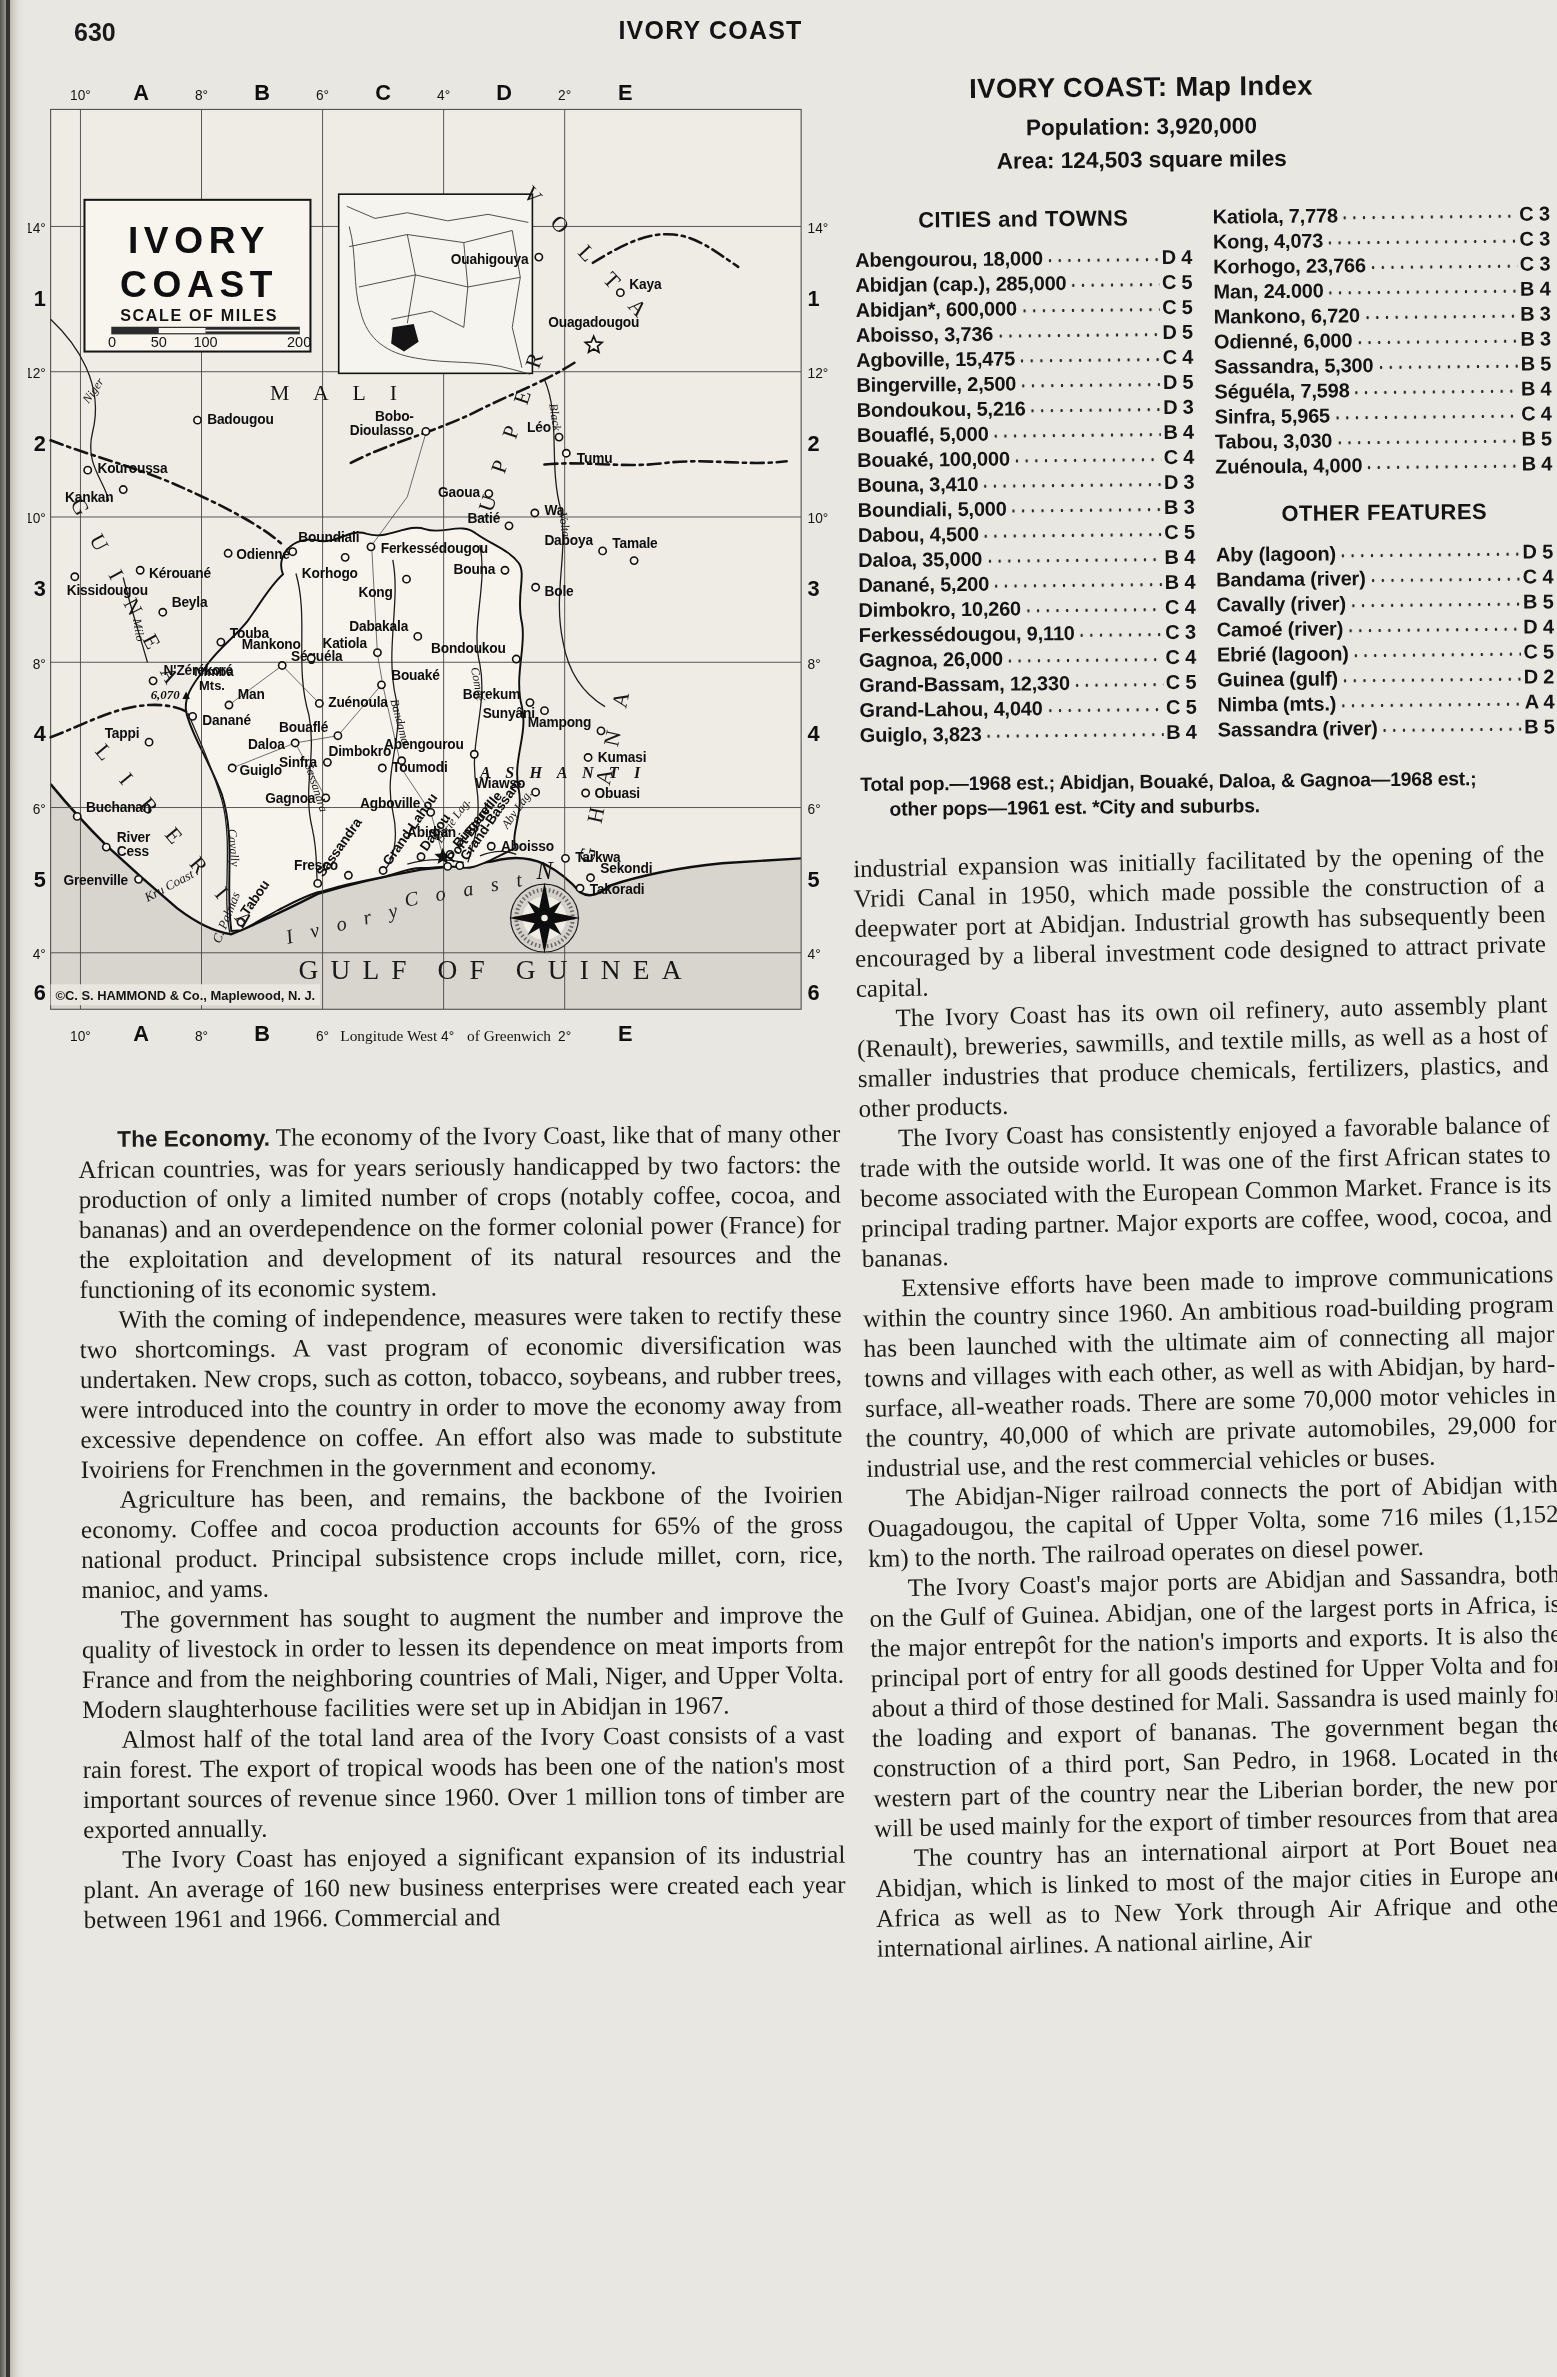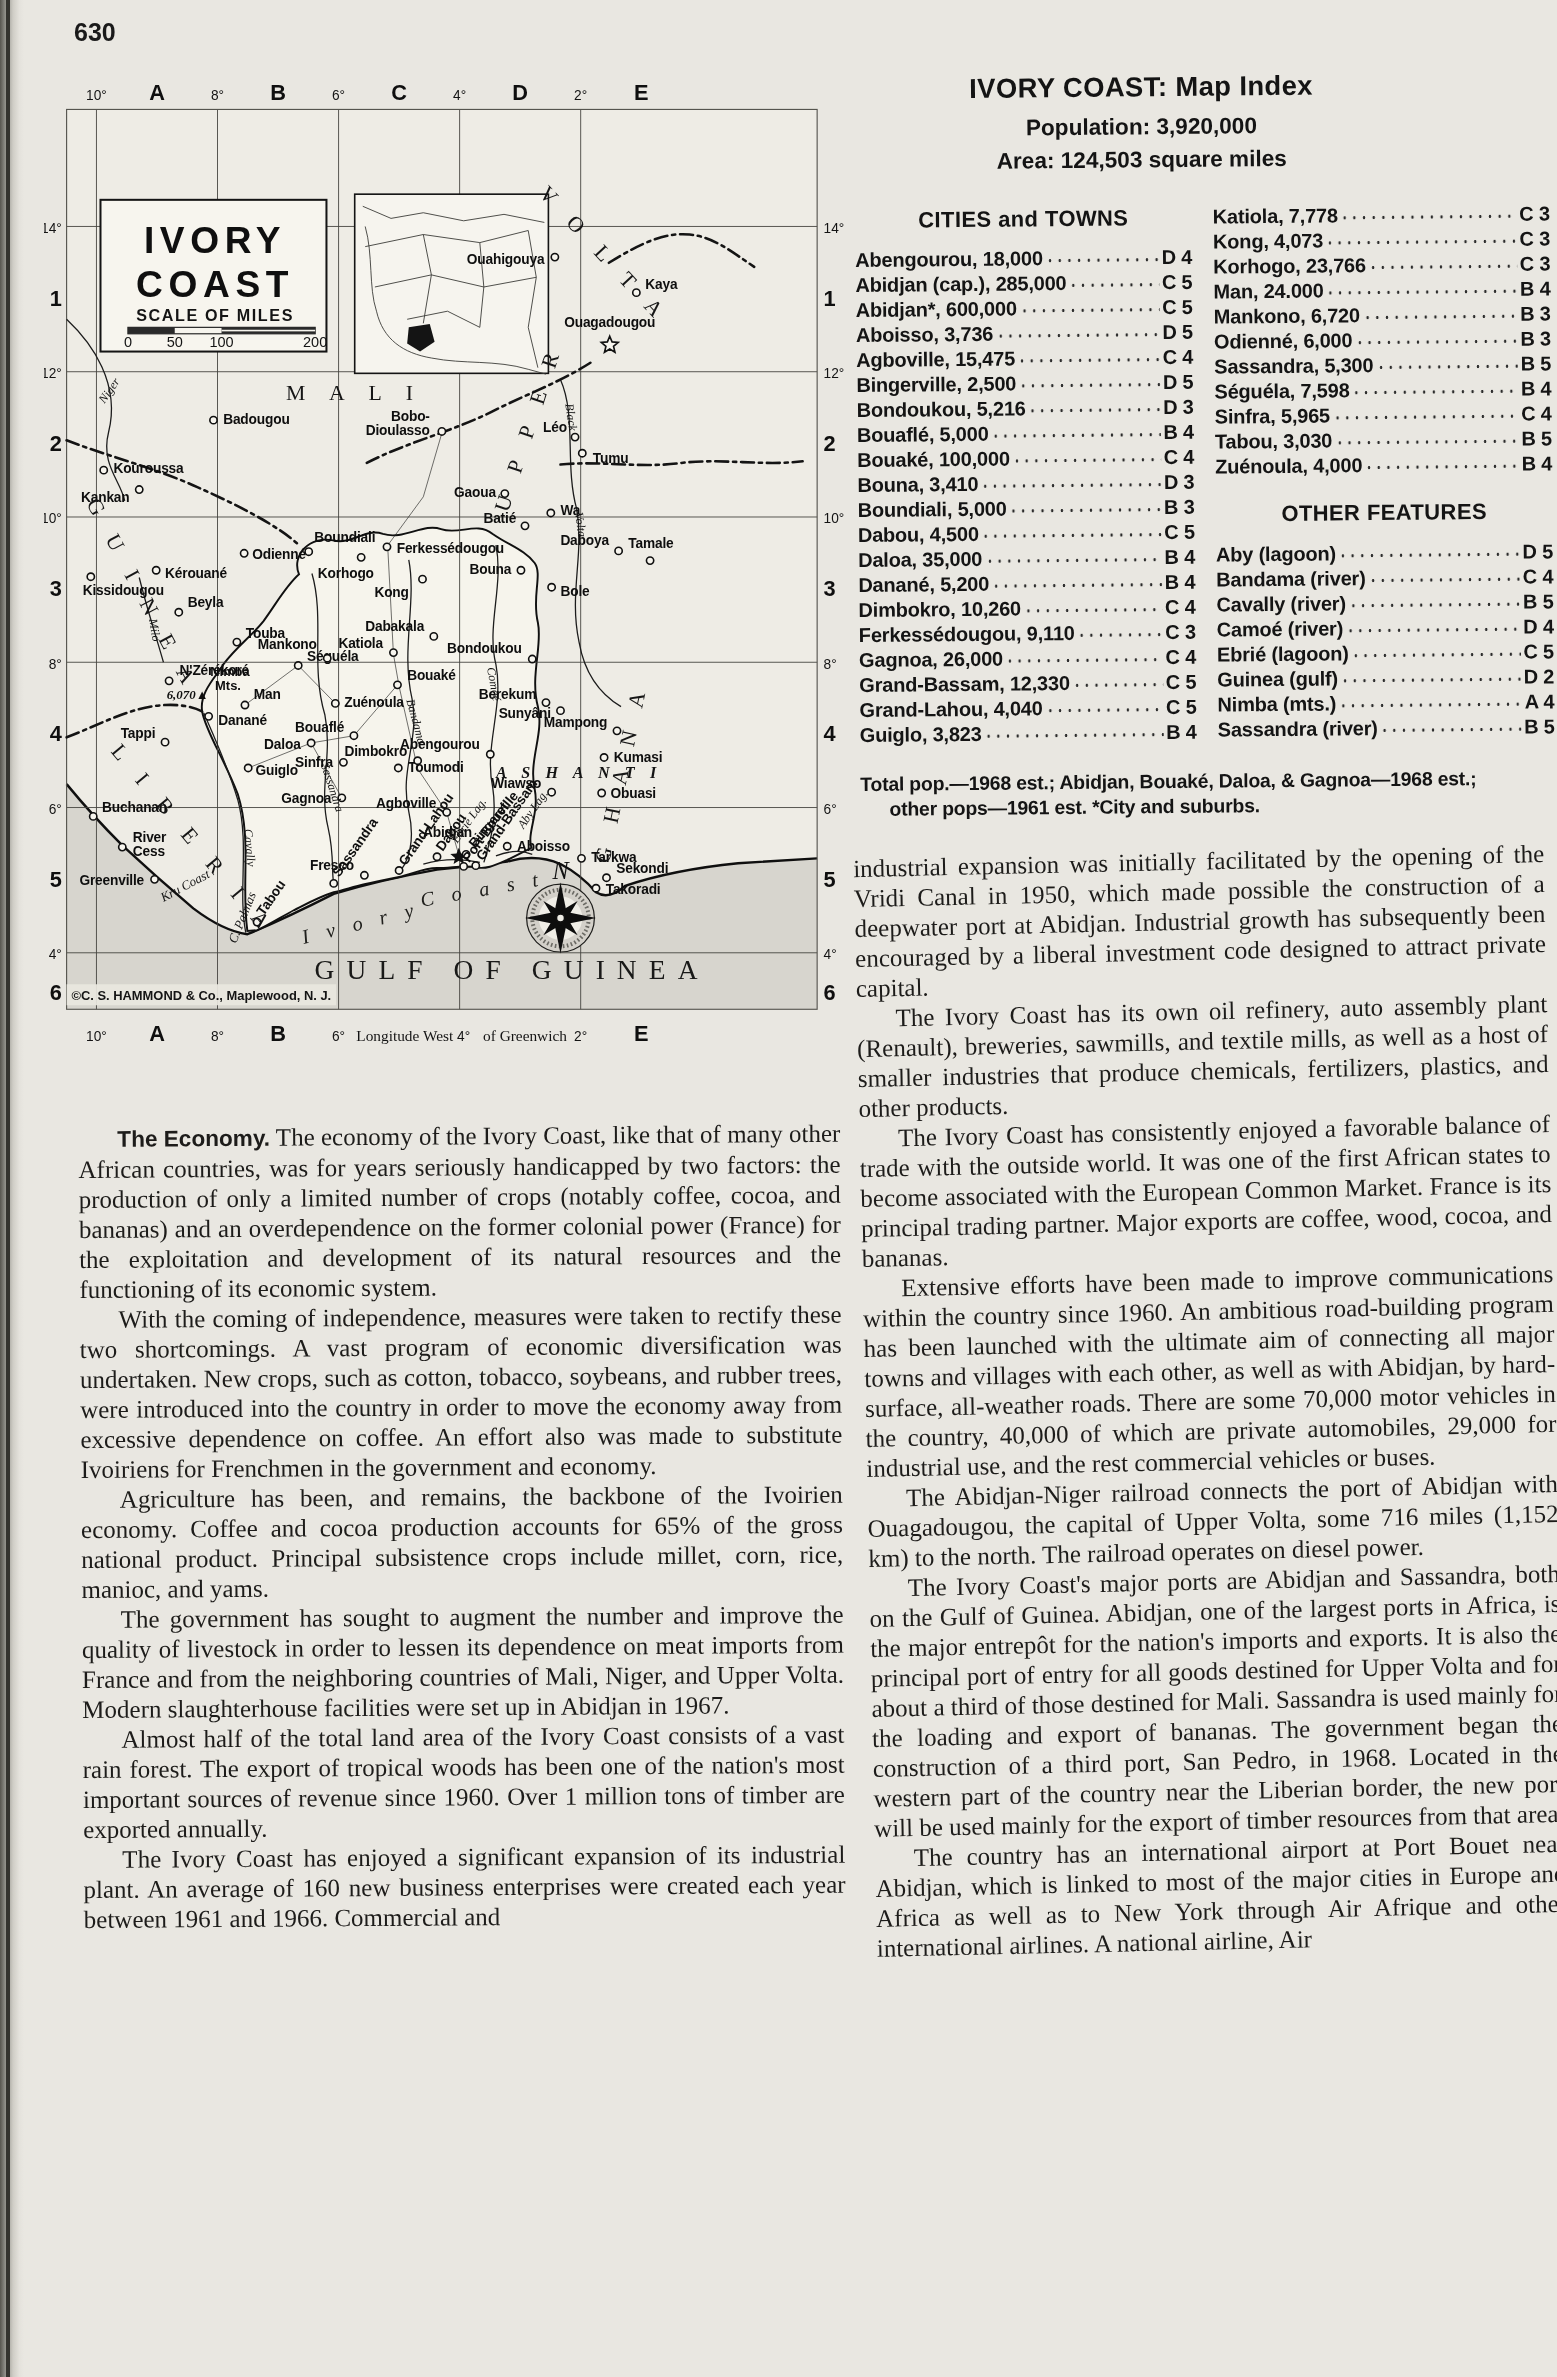--- a/index.html
+++ b/index.html
@@ -7,21 +7,21 @@
         font-family:"Liberation Sans",sans-serif;color:#1a1a1a;}
   .spine{position:absolute;left:0;top:0;width:24px;height:100%;
          background:linear-gradient(90deg,#57554f 0,#8b8a84 4.8px,#cfcdc6 13px,#e4e2dc 19.4px,#e9e7e1 24px);}
   .spine-line{position:absolute;left:5.7px;top:0;width:4.8px;height:100%;background:#34332f;}
 
   .page-num{position:absolute;left:74px;top:18px;font-size:25px;font-weight:700;}
   .page-header{position:absolute;left:0;top:16px;width:1421px;text-align:center;
                font-size:25px;font-weight:700;letter-spacing:1.2px;color:#141414;}
 
   
-  .map-wrap{position:absolute;left:44px;top:61px;width:803px;height:1029px;}
+  .map-wrap{position:absolute;left:28px;top:61px;width:803px;height:1029px;}
   .map-wrap svg{width:100%;height:100%;}
   .mapbg{fill:#eeece5;}
   .sea{fill:#d7d5ce;}
   .ic{fill:#f6f4ec;stroke:#101010;stroke-width:2.4;}
   .coast{fill:none;stroke:#0f0f0f;stroke-width:3;}
   .gl{stroke:#45443f;stroke-width:1.1;}
   .frame{fill:none;stroke:#55544e;stroke-width:1.4;}
   .bd{fill:none;stroke:#141414;stroke-width:3.2;stroke-dasharray:16 6 4 6;stroke-linecap:round;}
   .rv{fill:none;stroke:#1c1c1c;stroke-width:1.6;}
   .rd{fill:none;stroke:#2b2b28;stroke-width:1.1;opacity:.75;}
@@ -80,20 +80,21 @@
   .col-right{left:865px;top:854px;width:691px;transform:rotate(-1.25deg);transform-origin:0 50%;}
 </style>
 </head>
 <body>
 
 <div class="page">
   <div class="spine"></div>
   <div class="spine-line"></div>
 
   <div class="page-num">630</div>
+  <div class="page-header">IVORY COAST</div>
 
   <div class="map-wrap">
     <svg id="mapsvg" viewBox="0 0 995 1275" xmlns="http://www.w3.org/2000/svg">
       <rect class="mapbg" x="28" y="60" width="930" height="1115"></rect>
       <path class="sea" d="M 28 896 Q 60 935 97 972 Q 140 1012 185 1050 Q 222 1078 252 1082 Q 300 1062 359 1032 Q 420 1014 487 1002 Q 530 998 574 992 Q 610 982 640 995 Q 665 1008 684 1030 Q 700 1040 720 1022 Q 780 1002 860 994 L 958 988 L 958 1175 L 28 1175 Z"></path>
       <path class="coast" d="M 28 896 Q 60 935 97 972 Q 140 1012 185 1050 Q 222 1078 252 1082 Q 300 1062 359 1032 Q 420 1014 487 1002 Q 530 998 574 992 Q 610 982 640 995 Q 665 1008 684 1030 Q 700 1040 720 1022 Q 780 1002 860 994 L 958 988"></path>
       <path class="ic" d="M 252 1078 C 244 1020 258 965 240 908 C 222 862 200 830 196 806 C 192 782 214 762 222 748 C 238 726 258 712 272 694 C 288 672 300 650 316 636 C 306 612 330 588 358 594 C 382 600 398 578 420 586 C 446 594 470 572 492 580 C 514 588 536 570 556 586 C 576 600 596 606 608 622 C 618 636 604 664 612 696 C 618 724 602 762 612 800 C 620 834 600 866 608 902 C 614 932 598 956 604 975 L 574 990 C 560 996 548 1002 535 999 C 520 996 505 1000 487 1000 C 470 1000 455 1008 440 1011 C 425 1014 410 1017 397 1020 C 383 1023 370 1028 359 1030 C 340 1036 322 1046 310 1052 C 295 1060 276 1072 264 1077 Z"></path>
 
       <g id="gridlayer">
           <line x1="65" y1="60" x2="65" y2="1175" class="gl"></line>

